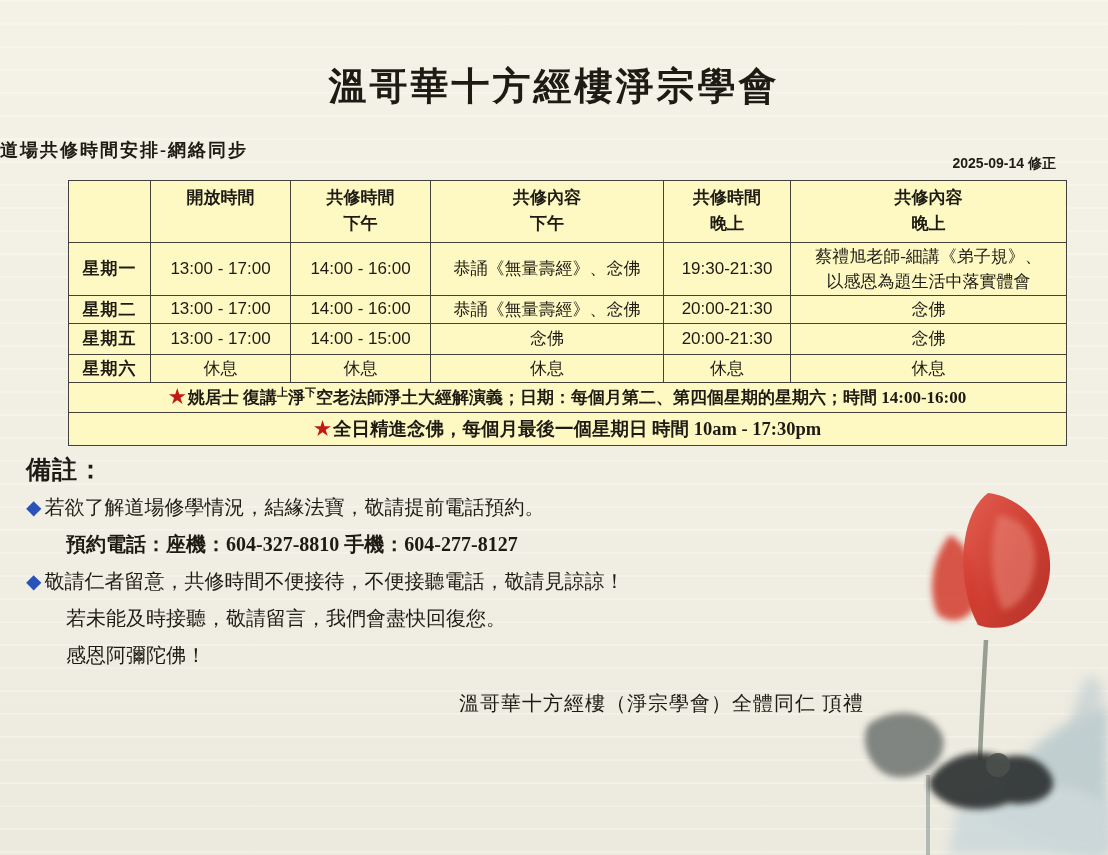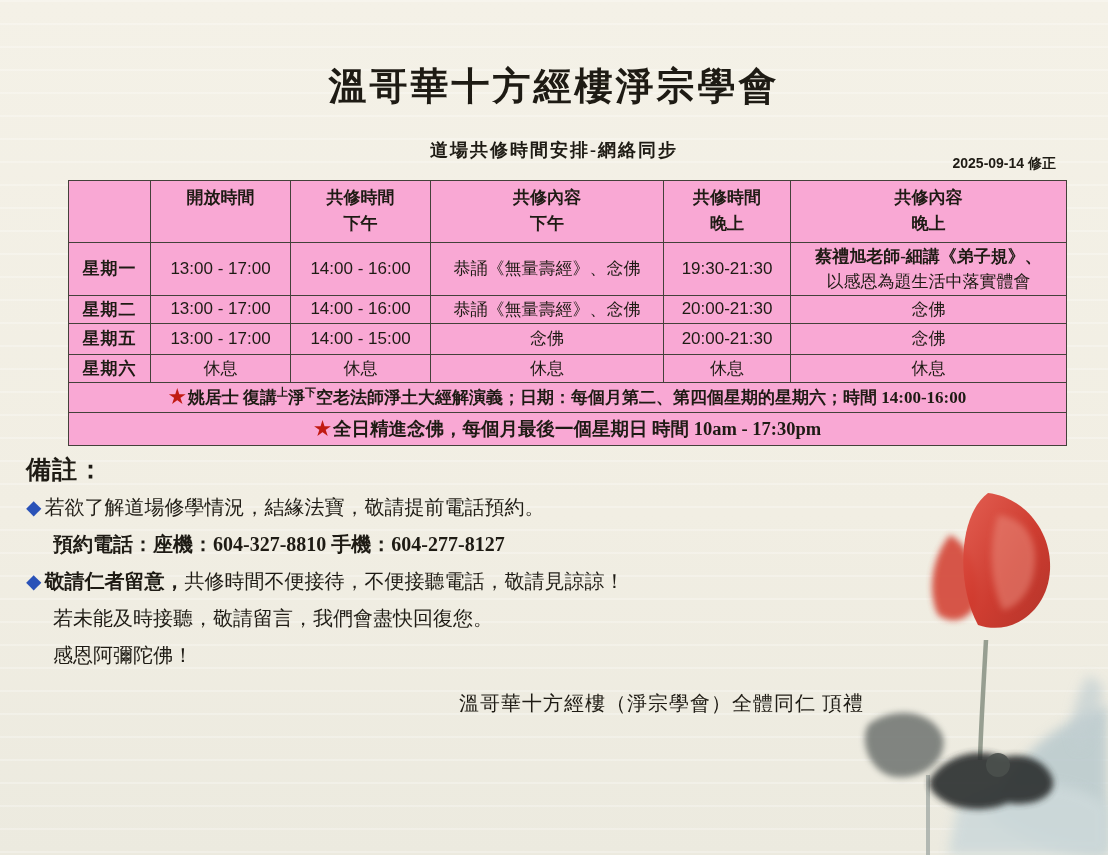--- a/index.html
+++ b/index.html
@@ -24,71 +24,72 @@
 
   .title{
     text-align:center;
     padding-top:36px;
     font-size:38px;
     font-weight:bold;
     letter-spacing:3px;
   }
   .subrow{ position:relative; margin-top:20px; height:26px; }
   .subtitle{
-    text-align:center;
+    text-align:left;
     font-size:18px;
     font-weight:bold;
     letter-spacing:2px;
   }
   .revision{
     position:absolute; right:52px; top:17px;
     font-size:14px; font-weight:bold;
     font-family:"Liberation Sans","DejaVu Sans",sans-serif;
   }
 
   table.sched{
     border-collapse:collapse;
     margin:16px 12px 0 68px;
     width:998px;
-    background:#f9a8d4;
+    background:#fef9c3;
     table-layout:fixed;
+    border-radius:10px;
   }
   table.sched th, table.sched td{
     border:1px solid #44413a;
     text-align:center;
     vertical-align:middle;
     font-size:17px;
     padding:1px 3px;
     overflow:hidden;
   }
   table.sched th{ font-weight:bold; vertical-align:top; padding-top:4px; }
   .hl{ display:block; line-height:26px; }
   td.day{ font-weight:bold; letter-spacing:1px; }
   td.time{ font-family:"Liberation Sans","DejaVu Sans",sans-serif; font-size:17px; }
   tr.r-h{ height:62px; }
   tr.r-s{ height:28px; }
   tr.r-mon{ height:53px; }
   tr.r-fri{ height:31px; }
   td .l1, td .l2{ display:block; line-height:25px; }
-  .b{ font-weight:bold; }
+  .b{ font-weight:normal; }
   td.star-row{
     text-align:left;
     padding-left:5px;
     font-weight:bold;
     font-size:17.5px;
     height:30px;
   }
   .star{ color:#c11a12; font-size:19px; margin-right:2px; }
   .supch{ font-size:11px; vertical-align:7px; font-weight:bold; }
 
   .notes{ margin:10px 0 0 26px; font-size:20px; }
   .notes .line{ margin-top:11px; line-height:26px; }
   .nlabel{ font-weight:bold; font-size:25px; letter-spacing:1px; }
   .diamond{ color:#2a52b8; font-size:20px; margin-right:3px; }
-  .indent{ margin-left:27px; }
+  .indent{ margin-left:40px; }
   .phones{ font-weight:bold; }
   .closing{ margin:22px 0 12px 433px; font-size:20px; letter-spacing:1px; }
 
   .flower{ position:absolute; right:0; bottom:0; width:270px; height:380px; z-index:0; pointer-events:none; }
 </style>
 </head>
 <body>
 
 <svg class="flower" viewBox="0 0 270 380" xmlns="http://www.w3.org/2000/svg">
   <defs>

